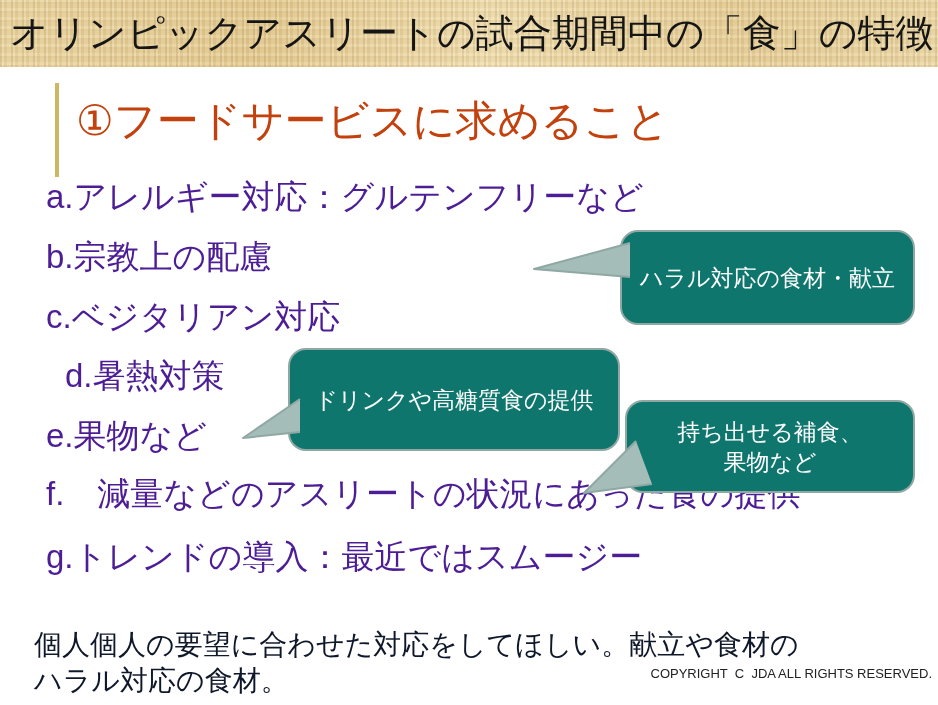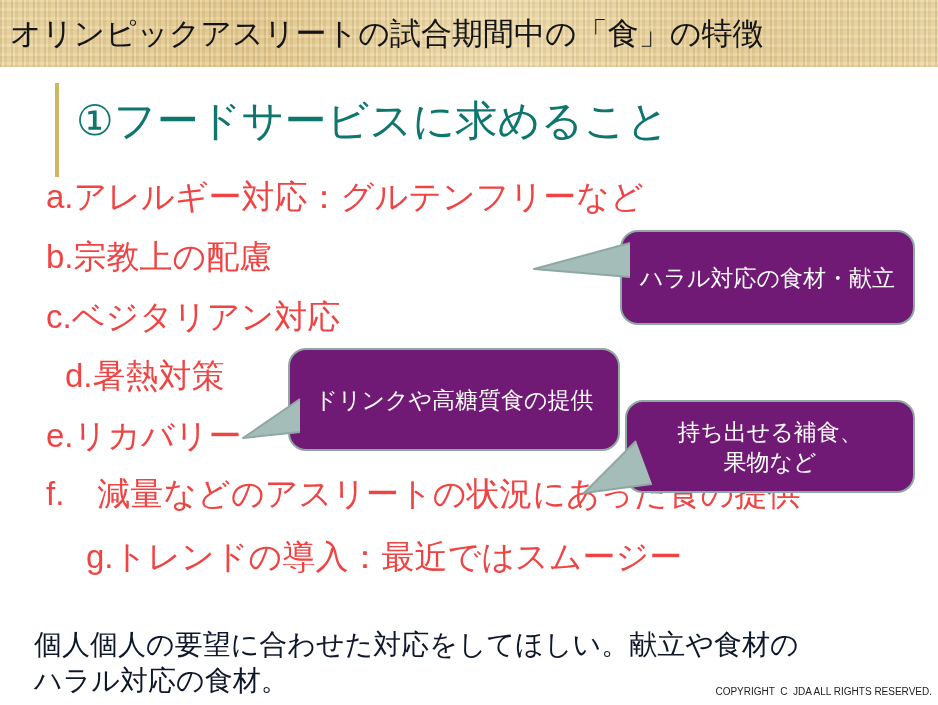--- a/index.html
+++ b/index.html
@@ -16,50 +16,50 @@
     position:absolute;left:0;top:0;width:938px;height:67px;
     background-color:#e6d09c;
     background-image:
       repeating-linear-gradient(90deg, rgba(120,85,30,0.10) 0 2px, rgba(255,250,230,0.20) 2px 4px, rgba(160,120,50,0.07) 4px 7px, rgba(255,245,215,0.12) 7px 11px),
       repeating-linear-gradient(0deg, rgba(140,100,40,0.08) 0 2px, rgba(255,250,225,0.12) 2px 5px, rgba(150,110,45,0.05) 5px 9px),
       linear-gradient(90deg,#e8d3a0 0%,#e2c88f 28%,#eedcae 52%,#e4cc96 78%,#e9d5a4 100%);
     display:flex;align-items:center;
   }
   .title-text{
     padding-left:10px;
-    font-size:31px;
+    font-size:38px;
     font-weight:500;
     letter-spacing:0px;
     color:#151515;
     white-space:nowrap;
   }
   .accent-bar{
     position:absolute;left:55px;top:83px;width:4px;height:94px;
     background:#cdb762;
   }
   .heading{
     position:absolute;left:76px;top:96px;
     font-size:42px;line-height:1.2;
-    color:#0f766e;white-space:nowrap;
+    color:#c2410c;white-space:nowrap;
   }
   .item{
     position:absolute;left:46px;
     font-size:33px;line-height:1.3;
-    color:#ef4444;white-space:nowrap;
+    color:#4c1d95;white-space:nowrap;
   }
   .item.i-a{top:176px;}
   .item.i-b{top:236px;}
   .item.i-c{top:296px;}
   .item.i-d{top:355px;margin-left:19px;}
   .item.i-e{top:415px;}
   .item.i-f{top:473px;}
-  .item.i-g{top:536px;margin-left:40px;}
+  .item.i-g{top:536px;}
   .callout{
     position:absolute;
-    background:#701a75;
+    background:#0f766e;
     border:2px solid #8fa8a3;
     border-radius:18px;
     box-sizing:border-box;
     display:flex;flex-direction:column;align-items:center;justify-content:center;
     color:#fdfefe;
     font-size:23px;
     text-align:center;
     z-index:2;
   }
   .callout .line{white-space:nowrap;line-height:30px;}
@@ -69,42 +69,42 @@
   .tails{
     position:absolute;left:0;top:0;width:938px;height:705px;
     z-index:3;pointer-events:none;
   }
   .footer-text{
     position:absolute;left:34px;top:627px;
     font-size:28px;line-height:36px;
     color:#0f172a;white-space:nowrap;
   }
   .copyright{
-    position:absolute;right:6px;bottom:8px;
-    font-size:10px;color:#222;
+    position:absolute;right:6px;bottom:24px;
+    font-size:13px;color:#222;
     white-space:pre;
   }
 </style>
 </head>
 <body>
 
 <div class="slide">
 
   <div class="title-band">
     <div class="title-text">オリンピックアスリートの試合期間中の「食」の特徴</div>
   </div>
 
   <div class="accent-bar"></div>
   <div class="heading">①フードサービスに求めること</div>
 
   <div class="item i-a">a.アレルギー対応：グルテンフリーなど</div>
   <div class="item i-c">c.ベジタリアン対応</div>
   <div class="item i-b">b.宗教上の配慮</div>
   <div class="item i-d">d.暑熱対策</div>
-  <div class="item i-e">e.リカバリー</div>
+  <div class="item i-e">e.果物など</div>
   <div class="item i-f">f.　減量などのアスリートの状況にあった食の提供</div>
   <div class="item i-g">g.トレンドの導入：最近ではスムージー</div>
 
   <div class="callout c1">
     <div class="line">ハラル対応の食材・献立</div>
   </div>
 
   <div class="callout c2">
     <div class="line">ドリンクや高糖質食の提供</div>
   </div>

